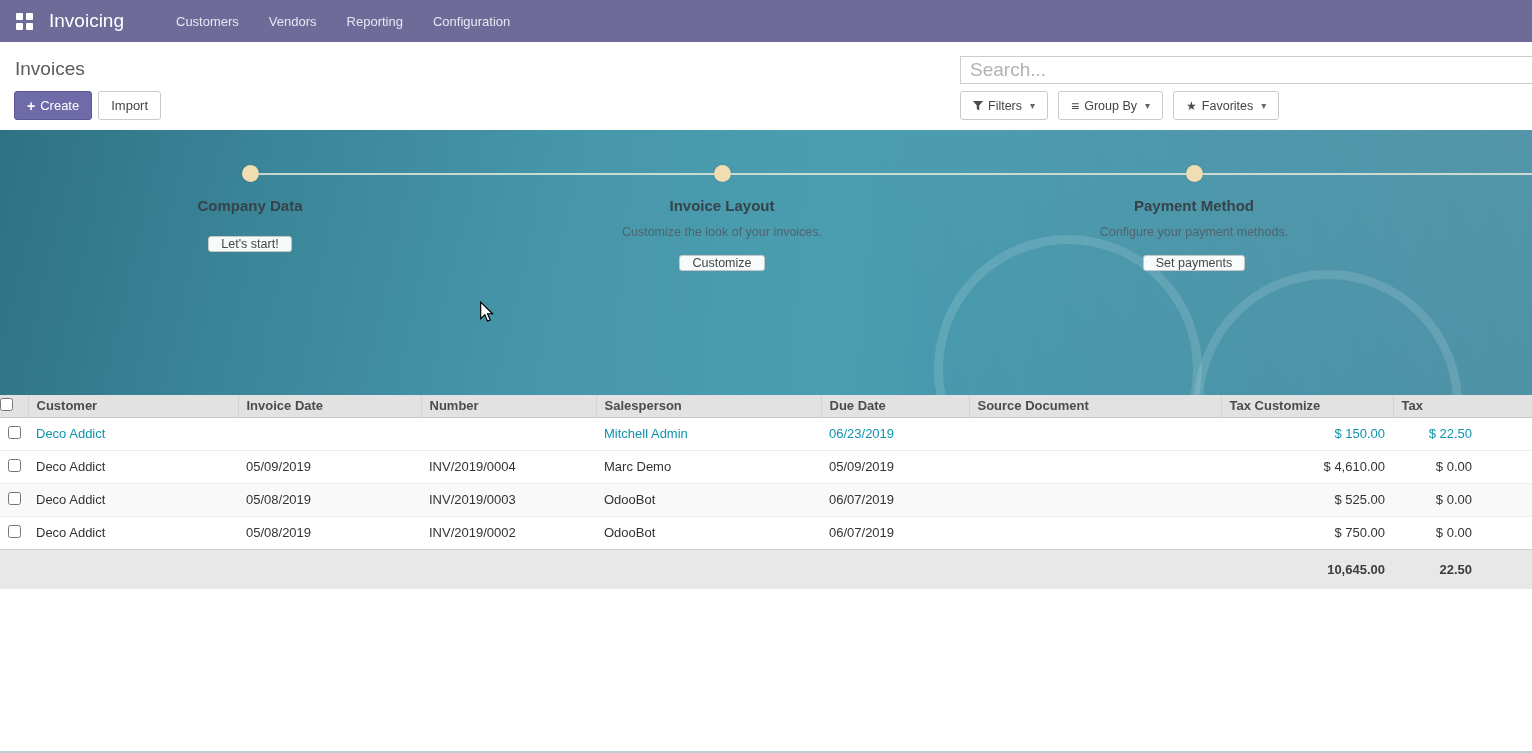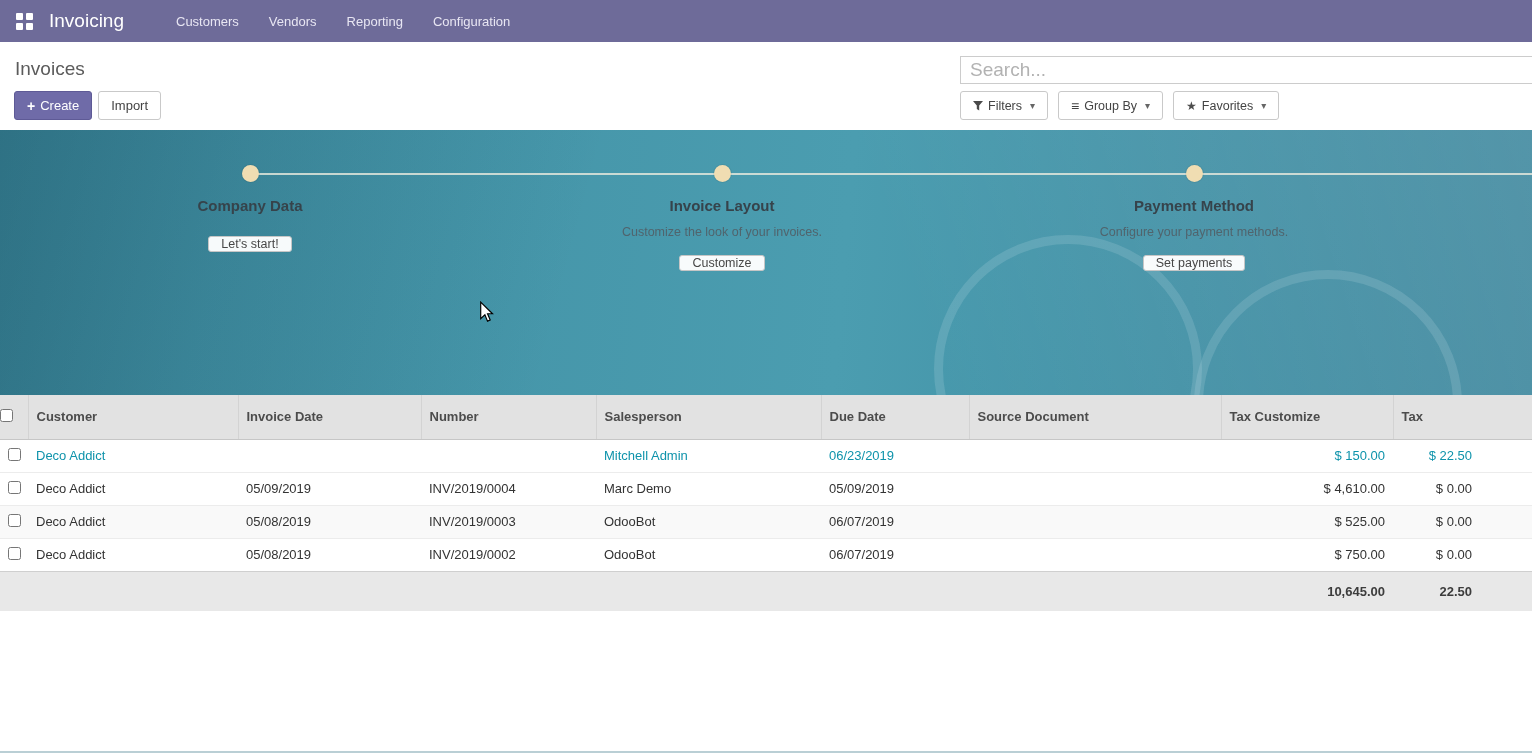--- a/index.html
+++ b/index.html
@@ -57,21 +57,21 @@
               border-radius:3px; padding:0 12px; font-size:12.5px; color:#474747; cursor:pointer;
               font-family:inherit; }
 
   
   .cursor { position:absolute; left:479px; top:301px; z-index:50; pointer-events:none; }
 
   
   .invoice-table { width:1532px; border-collapse:collapse; table-layout:fixed;
                    font-size:13px; color:#333; }
   .invoice-table thead th { background:#e2e2e2; border-bottom:1px solid #c6c6c6;
-      border-left:1px solid #d3d3d3; font-weight:bold; color:#4c4c4c; height:44px;
+      border-left:1px solid #d3d3d3; font-weight:bold; color:#4c4c4c; height:22px;
       padding:0 8px; text-align:left; cursor:pointer; white-space:nowrap; overflow:hidden; }
   .invoice-table thead th:first-child { border-left:none; cursor:default; }
   .invoice-table tbody td { height:33px; padding:0 8px; border-top:1px solid #ececec;
       white-space:nowrap; overflow:hidden; }
   .invoice-table tbody tr { cursor:pointer; }
   .invoice-table tbody tr:nth-child(odd) { background:#f9f9f9; }
   .invoice-table tbody tr.draft { background:#fff; }
   .invoice-table tbody tr.draft td { color:var(--link,#0e93ab); }
   .num { text-align:right; }
   .tax-col { padding-right:60px !important; }

